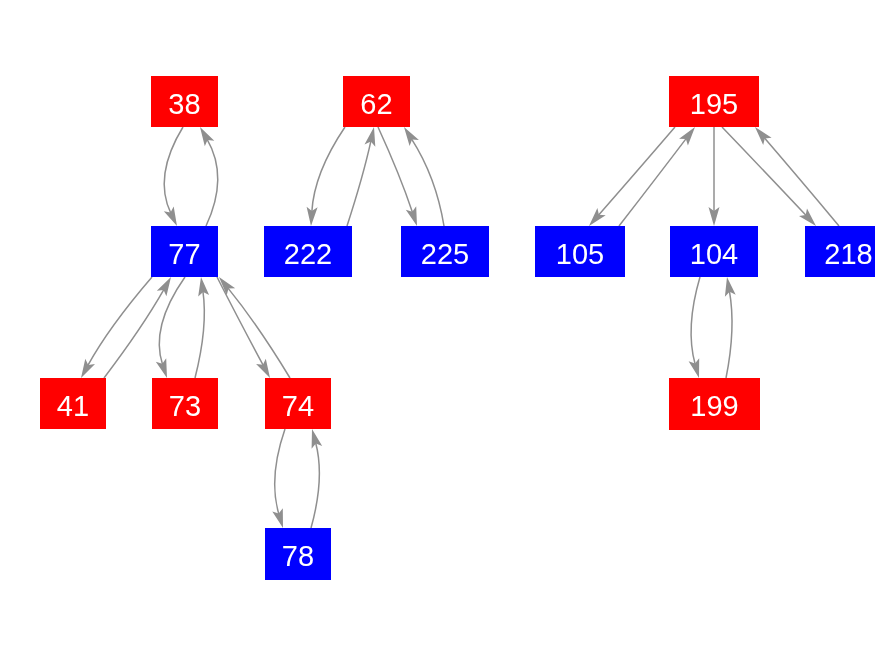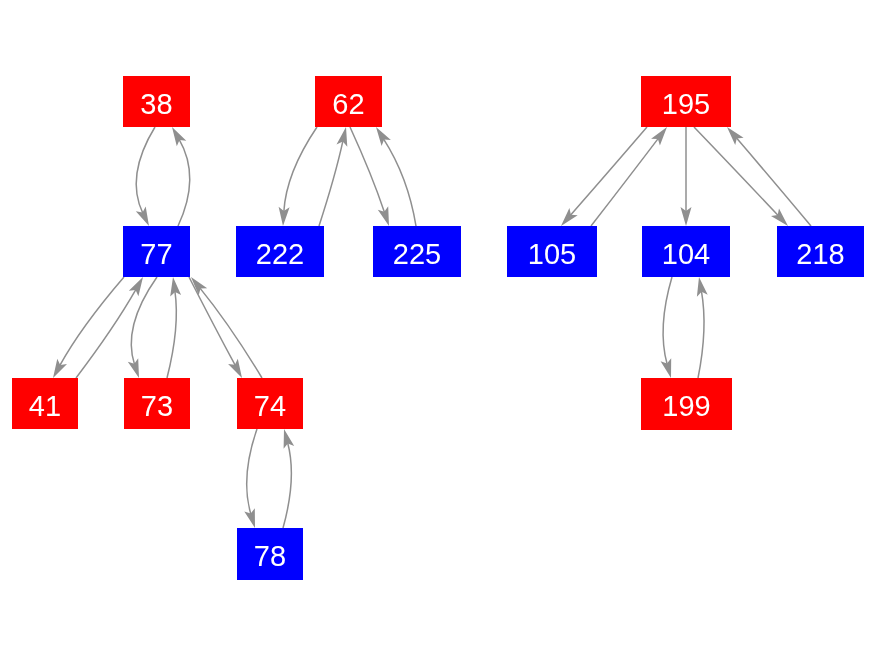--- a/index.html
+++ b/index.html
@@ -7,20 +7,21 @@
     padding: 0;
     background: #ffffff;
     width: 875px;
     height: 656px;
     overflow: hidden;
   }
   #graph-wrap {
     width: 710px;
     height: 656px;
     position: relative;
+    padding-left: 28px;
   }
   svg {
     display: block;
   }
   .node-label {
     font-family: "Liberation Sans", "DejaVu Sans", sans-serif;
     font-size: 29px;
   }
 </style>
 </head>

